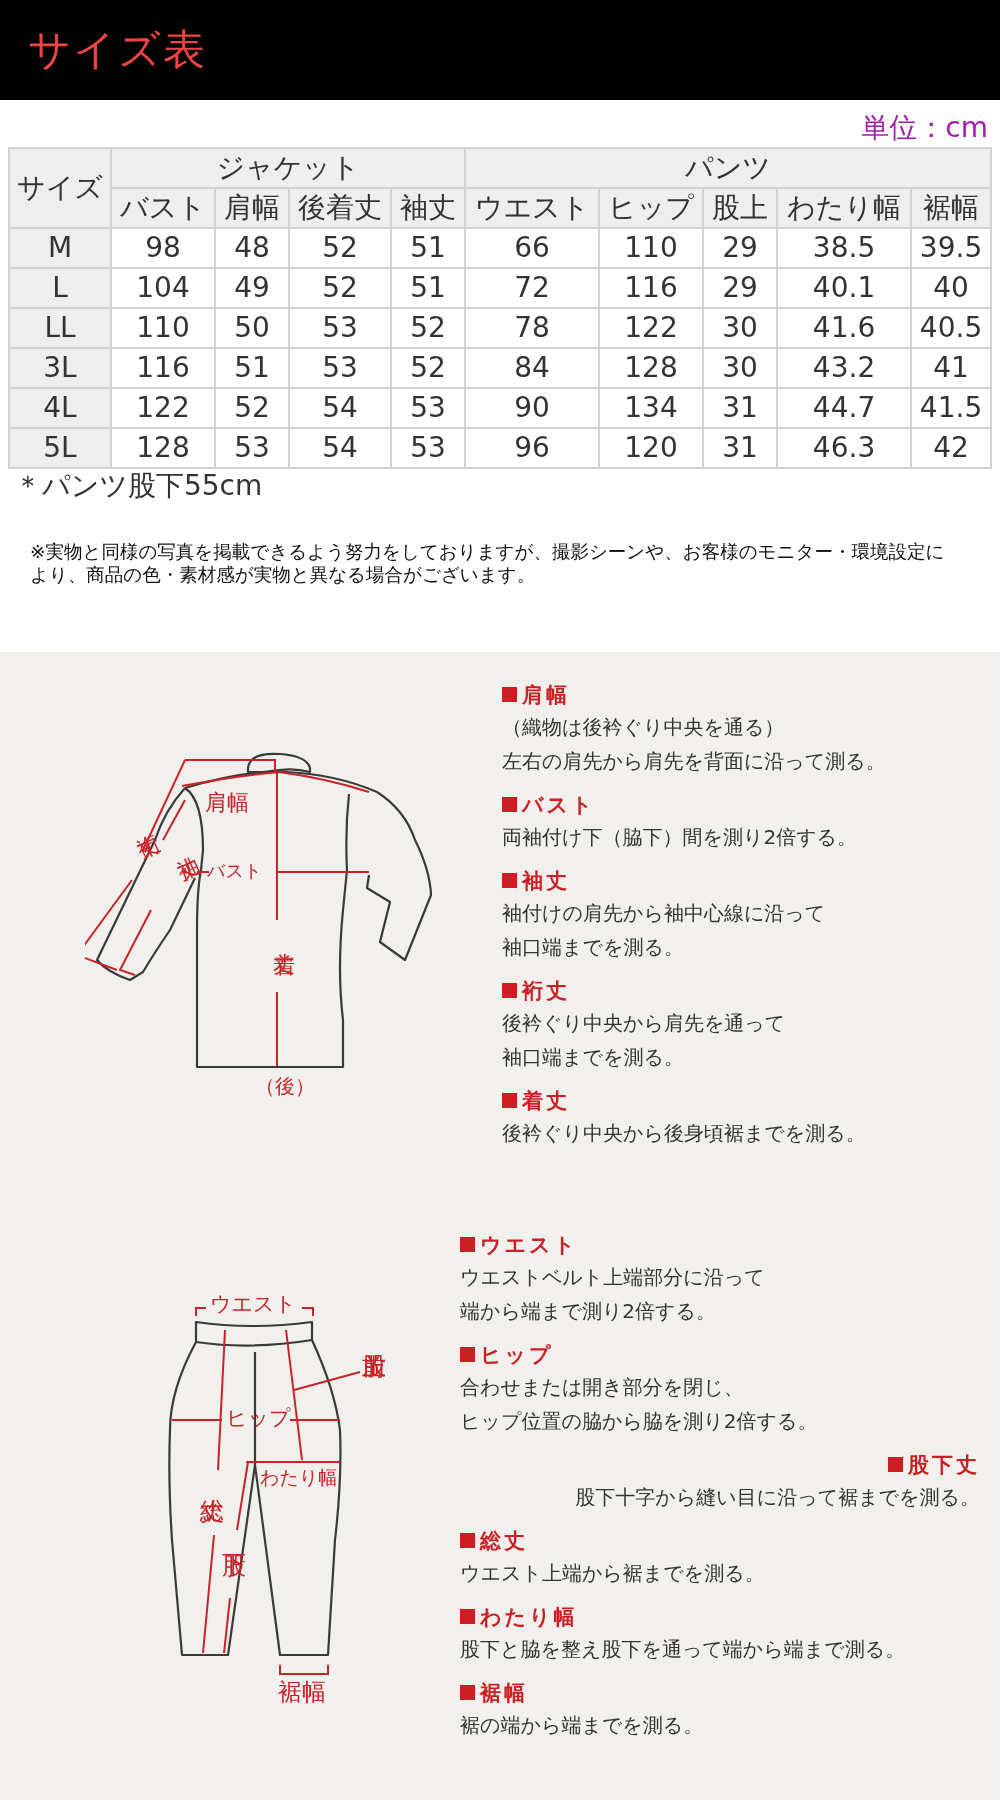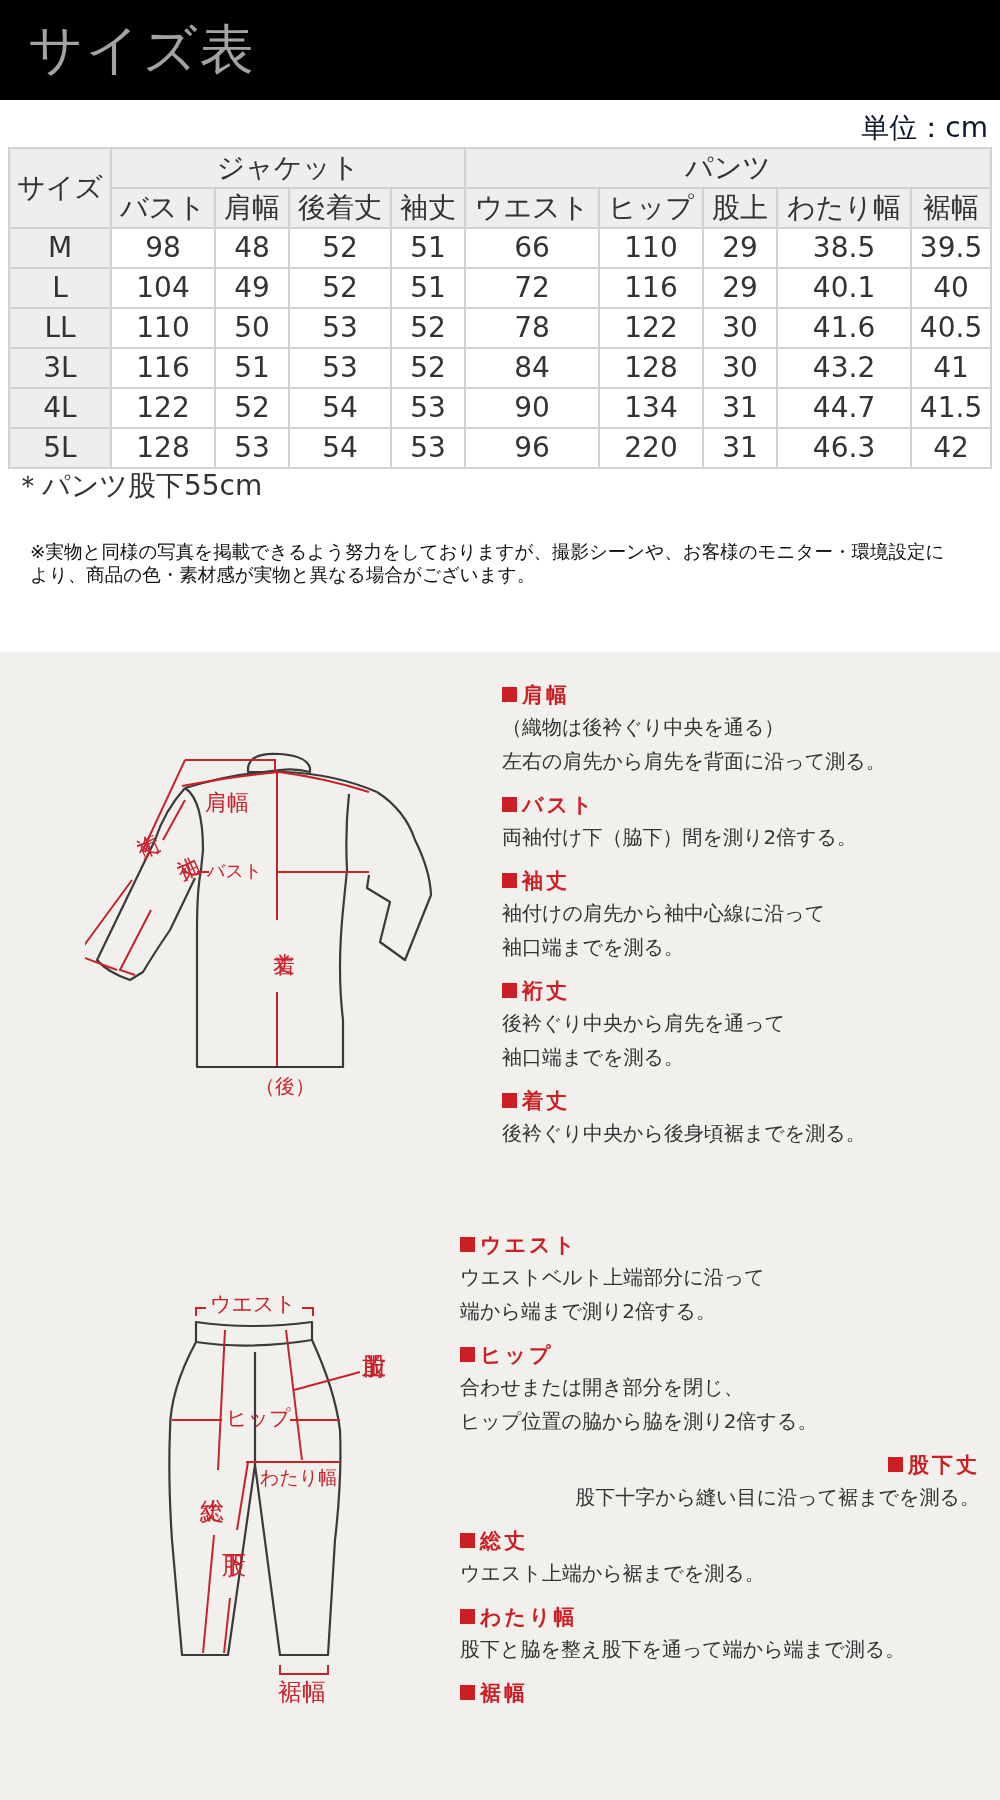--- a/index.html
+++ b/index.html
@@ -1,22 +1,22 @@
 <!DOCTYPE html>
 <html><head>
 <meta charset="utf-8">
 <style>
   * { box-sizing: border-box; margin: 0; padding: 0; }
   html, body { width: 1000px; height: 1800px; background: #ffffff; overflow: hidden; }
   body { font-family: "DejaVu Sans", "Liberation Sans", sans-serif; color: #333333; position: relative; }
 
   .header { position: absolute; left: 0; top: 0; width: 1000px; height: 100px; background: #000000; }
-  .header h1 { position: absolute; left: 28px; top: 18px; font-size: 54px; font-weight: normal; color: #a3a3a3; letter-spacing: 2px; line-height: 64px; }
-
-  .unit { position: absolute; right: 12px; top: 108px; font-size: 28px; color: #0f172a; line-height: 40px; }
+  .header h1 { position: absolute; left: 28px; top: 18px; font-size: 42px; font-weight: normal; color: #ef4444; letter-spacing: 2px; line-height: 64px; }
+
+  .unit { position: absolute; right: 12px; top: 108px; font-size: 28px; color: #a21caf; line-height: 40px; }
 
   table.size { position: absolute; left: 8px; top: 147px; width: 982px; border-collapse: collapse; table-layout: fixed; }
   table.size td, table.size th { border: 2px solid #d2d2d2; text-align: center; font-weight: normal; font-size: 28px; color: #333333; line-height: 36px; height: 40px; padding: 0; white-space: nowrap; overflow: hidden; }
   table.size th { background: #eeeeee; }
   table.size td.sz { background: #eeeeee; }
   table.size td { background: #ffffff; }
 
   .foot-note { position: absolute; left: 14px; top: 466px; font-size: 28px; color: #333333; line-height: 40px; }
 
   .disclaimer { position: absolute; left: 30px; top: 540px; width: 950px; font-size: 18.5px; color: #111111; line-height: 23px; }
@@ -139,21 +139,21 @@
         <td>44.7</td>
         <td>41.5</td>
       </tr>
       <tr>
         <td class="sz">5L</td>
         <td>128</td>
         <td>53</td>
         <td>54</td>
         <td>53</td>
         <td>96</td>
-        <td>220</td>
+        <td>120</td>
         <td>31</td>
         <td>46.3</td>
         <td>42</td>
       </tr>
     </tbody>
 </table>
 
 <div class="foot-note">＊パンツ股下55cm</div>
 
 <div class="disclaimer">
@@ -285,14 +285,15 @@
     <div class="desc-block" style="margin-bottom: 12px;">
       <div class="desc-title"><span class="sq"></span><span>総丈</span></div>
       <div class="desc-text">ウエスト上端から裾までを測る。</div>
     </div>
     <div class="desc-block" style="margin-bottom: 12px;">
       <div class="desc-title"><span class="sq"></span><span>わたり幅</span></div>
       <div class="desc-text">股下と脇を整え股下を通って端から端まで測る。</div>
     </div>
     <div class="desc-block" style="margin-bottom: 12px;">
       <div class="desc-title"><span class="sq"></span><span>裾幅</span></div>
+      <div class="desc-text">裾の端から端までを測る。</div>
     </div>
   </div>
 
 </body></html>

